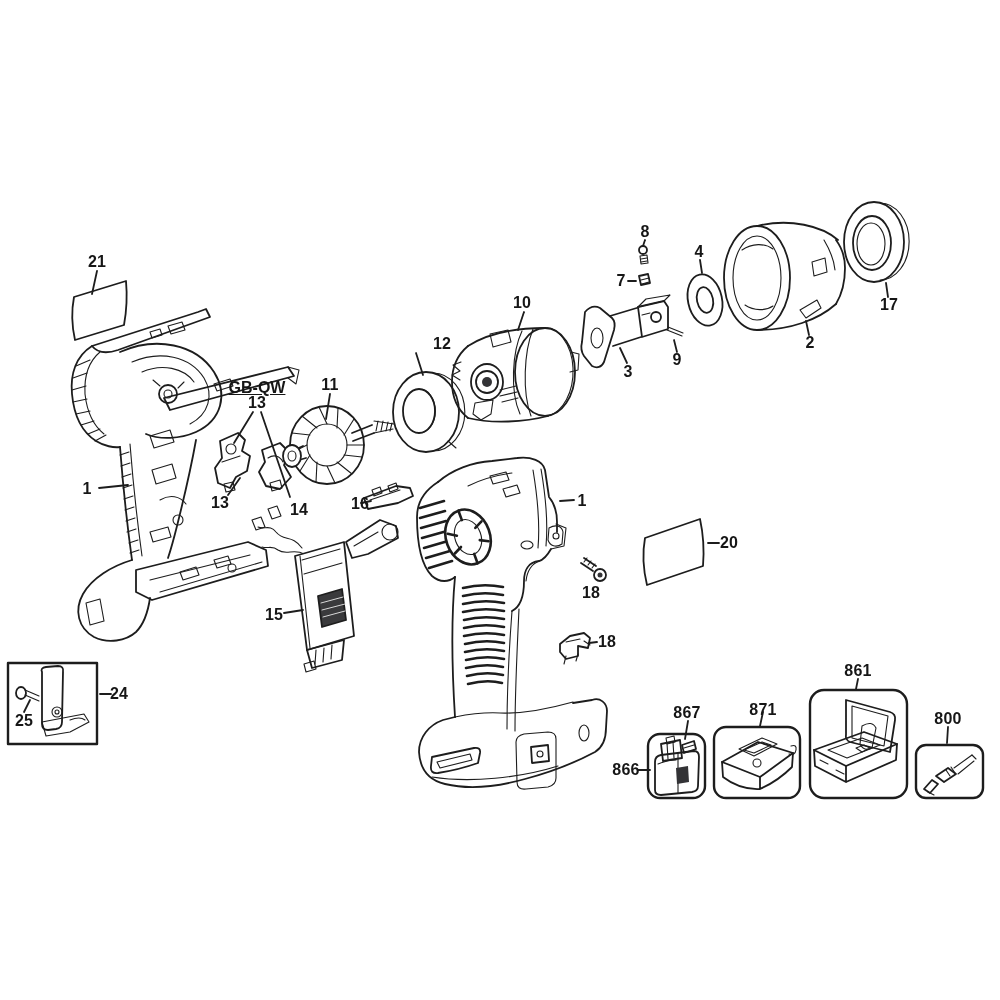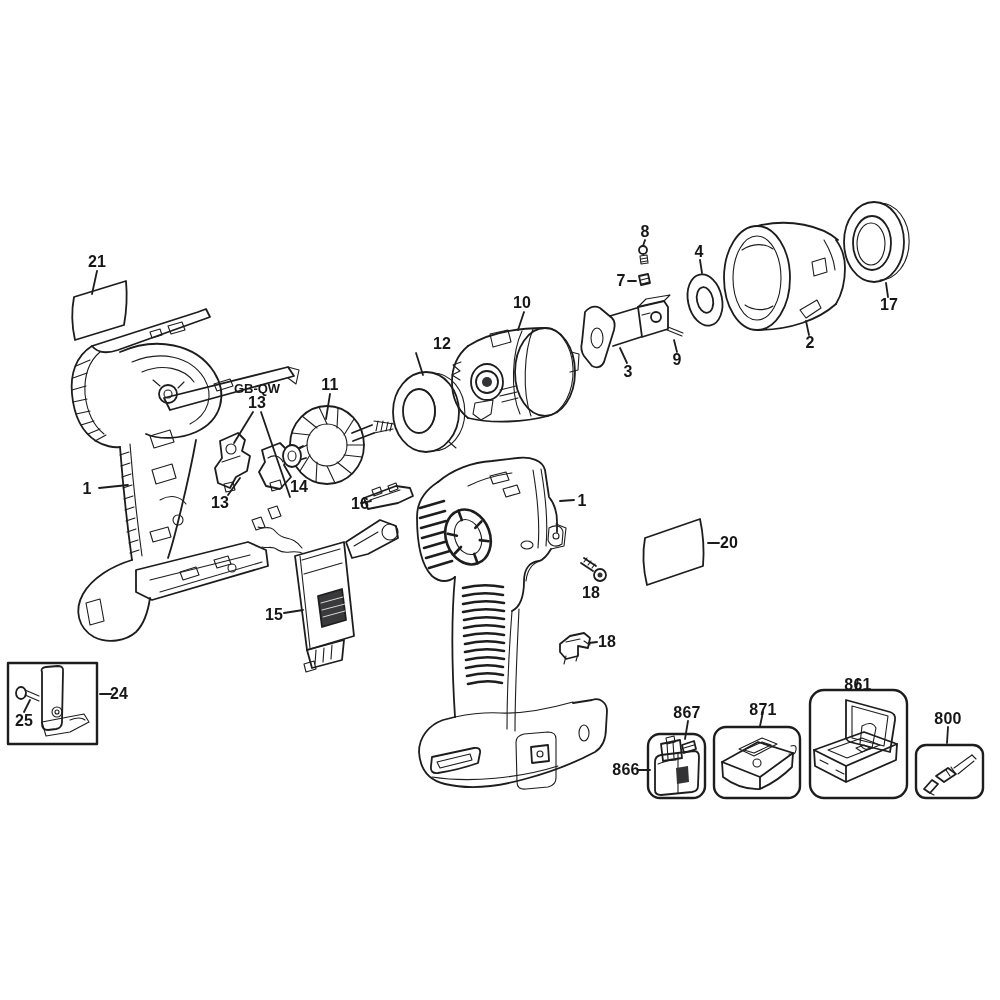--- a/index.html
+++ b/index.html
@@ -11,21 +11,21 @@
       fill:none;stroke:#1d1d1d;stroke-width:1.8;stroke-linecap:round;stroke-linejoin:round;}
   svg .thick{stroke-width:2.6;}
   svg .thin{stroke-width:1.1;}
   svg .solid{fill:#ffffff;}
   svg .dark{fill:#333336;stroke:none;}
   svg .leader{stroke-width:1.5;}
   svg .box{stroke-width:2.4;fill:none;}
   #callout-layer{position:absolute;left:0;top:0;width:100%;height:100%;pointer-events:none;}
   .callout{position:absolute;transform:translate(-50%,-50%);font-weight:700;font-size:16px;
            color:#161616;white-space:nowrap;letter-spacing:.2px;}
-  .callout.small{font-size:13px;letter-spacing:0;}
+  .callout.small{font-size:16px;letter-spacing:0;text-decoration:underline;}
 </style>
 </head>
 <body>
 
 <div class="stage">
 <svg viewBox="0 0 1000 1000" width="1000" height="1000">
 
   <g>
     <path d="M74,297 L126,281 Q128,303 124,325 L75,340 Q70,318 74,297 Z"></path>
   </g>
@@ -327,21 +327,21 @@
     <path d="M948,727 L947,743"></path>
   </g>
 </svg>
 
 <div id="callout-layer">
       <span class="callout" style="left: 97px; top: 262px;">21</span>
       <span class="callout" style="left: 87px; top: 489px;">1</span>
       <span class="callout small" style="left: 257px; top: 388px;">GB-QW</span>
       <span class="callout" style="left: 257px; top: 403px;">13</span>
       <span class="callout" style="left: 220px; top: 503px;">13</span>
-      <span class="callout" style="left: 299px; top: 487px;">14</span>
+      <span class="callout" style="left: 299px; top: 510px;">14</span>
       <span class="callout" style="left: 330px; top: 385px;">11</span>
       <span class="callout" style="left: 415px; top: 344px; margin-left: 27px;">12</span>
       <span class="callout" style="left: 522px; top: 303px;">10</span>
       <span class="callout" style="left: 645px; top: 232px;">8</span>
       <span class="callout" style="left: 621px; top: 281px;">7</span>
       <span class="callout" style="left: 699px; top: 252px;">4</span>
       <span class="callout" style="left: 628px; top: 372px;">3</span>
       <span class="callout" style="left: 677px; top: 360px;">9</span>
       <span class="callout" style="left: 810px; top: 343px;">2</span>
       <span class="callout" style="left: 889px; top: 305px;">17</span>
@@ -349,16 +349,16 @@
       <span class="callout" style="left: 274px; top: 615px;">15</span>
       <span class="callout" style="left: 582px; top: 501px;">1</span>
       <span class="callout" style="left: 729px; top: 543px;">20</span>
       <span class="callout" style="left: 591px; top: 593px;">18</span>
       <span class="callout" style="left: 607px; top: 642px;">18</span>
       <span class="callout" style="left: 119px; top: 694px;">24</span>
       <span class="callout" style="left: 24px; top: 721px;">25</span>
       <span class="callout" style="left: 626px; top: 770px;">866</span>
       <span class="callout" style="left: 687px; top: 713px;">867</span>
       <span class="callout" style="left: 763px; top: 704px; margin-top: 6px;">871</span>
-      <span class="callout" style="left: 858px; top: 671px; margin-top: 14px;">861</span>
+      <span class="callout" style="left: 858px; top: 671px;">861</span>
       <span class="callout" style="left: 948px; top: 719px;">800</span>
     </div>
 </div>
 
 </body></html>

